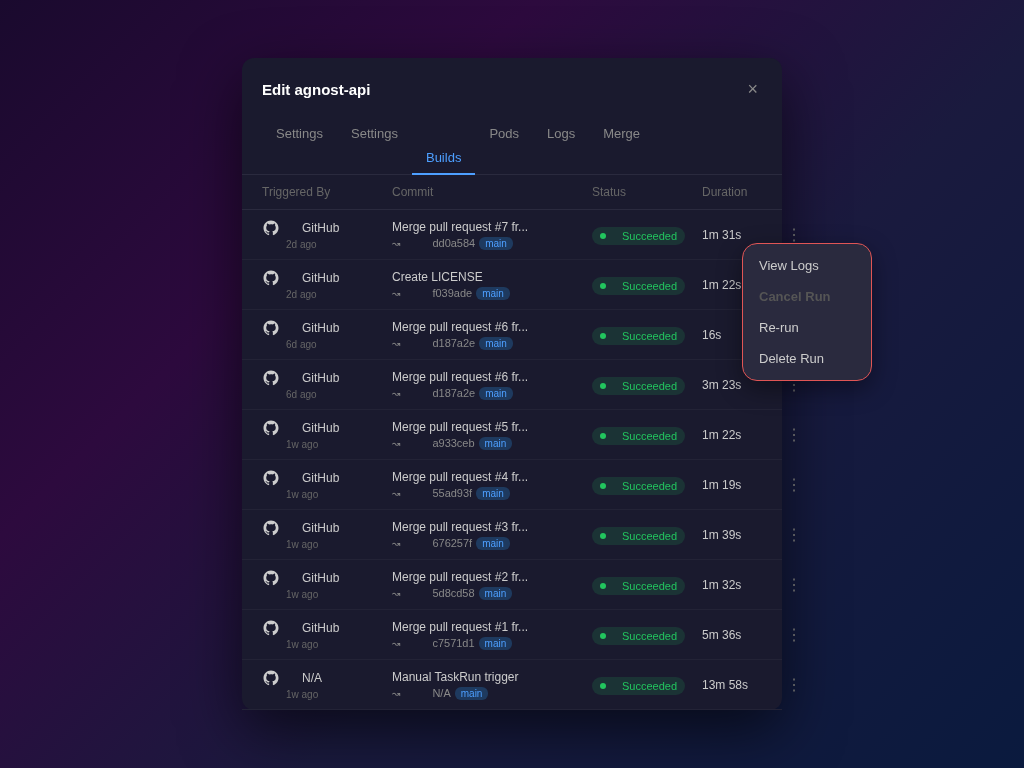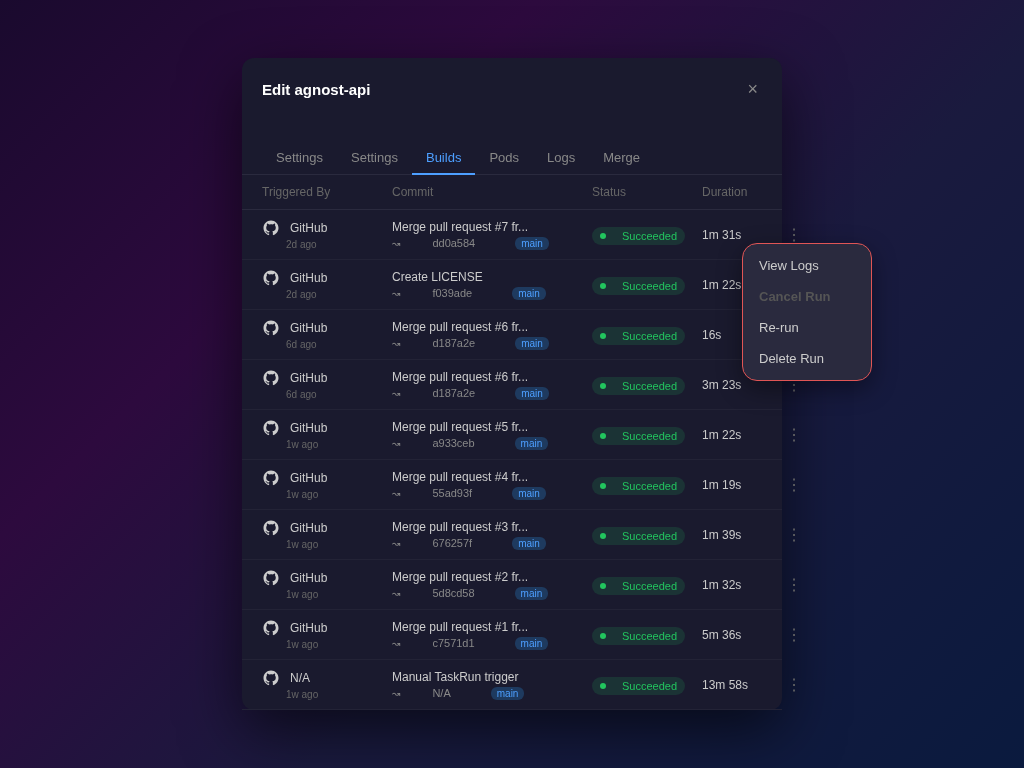--- a/index.html
+++ b/index.html
@@ -41,21 +41,20 @@
       font-size: 18px;
       padding: 4px;
       line-height: 1;
     }
     .tabs {
       display: flex;
       gap: 0;
       padding: 12px 20px 0 20px;
       border-bottom: 1px solid #2a2a3e;
       margin-top: 4px;
-      align-items: flex-end;
     }
     .tab {
       padding: 8px 14px;
       font-size: 13px;
       color: #888;
       cursor: pointer;
       border-bottom: 2px solid transparent;
       margin-bottom: -1px;
     }
     .tab.active {
@@ -85,21 +84,21 @@
       align-items: center;
     }
     .triggered-by {
       display: flex;
       flex-direction: column;
       gap: 2px;
     }
     .github-icon-wrap {
       display: flex;
       align-items: center;
-      gap: 10px;
+      gap: 22px;
     }
     .github-icon {
       width: 18px;
       height: 18px;
       fill: #ccc;
     }
     .source-name {
       font-size: 12px;
       color: #ccc;
     }
@@ -131,21 +130,20 @@
       color: #888;
       margin-left: 28px;
     }
     .branch-badge {
       background: #1e3a5f;
       color: #4d9fff;
       font-size: 10px;
       padding: 1px 6px;
       border-radius: 6px;
       font-weight: 500;
-      margin-left: 36px;
     }
     .status-badge {
       display: inline-flex;
       align-items: center;
       gap: 16px;
       background: rgba(34, 197, 94, 0.15);
       color: #22c55e;
       font-size: 11px;
       padding: 3px 8px;
       border-radius: 12px;

